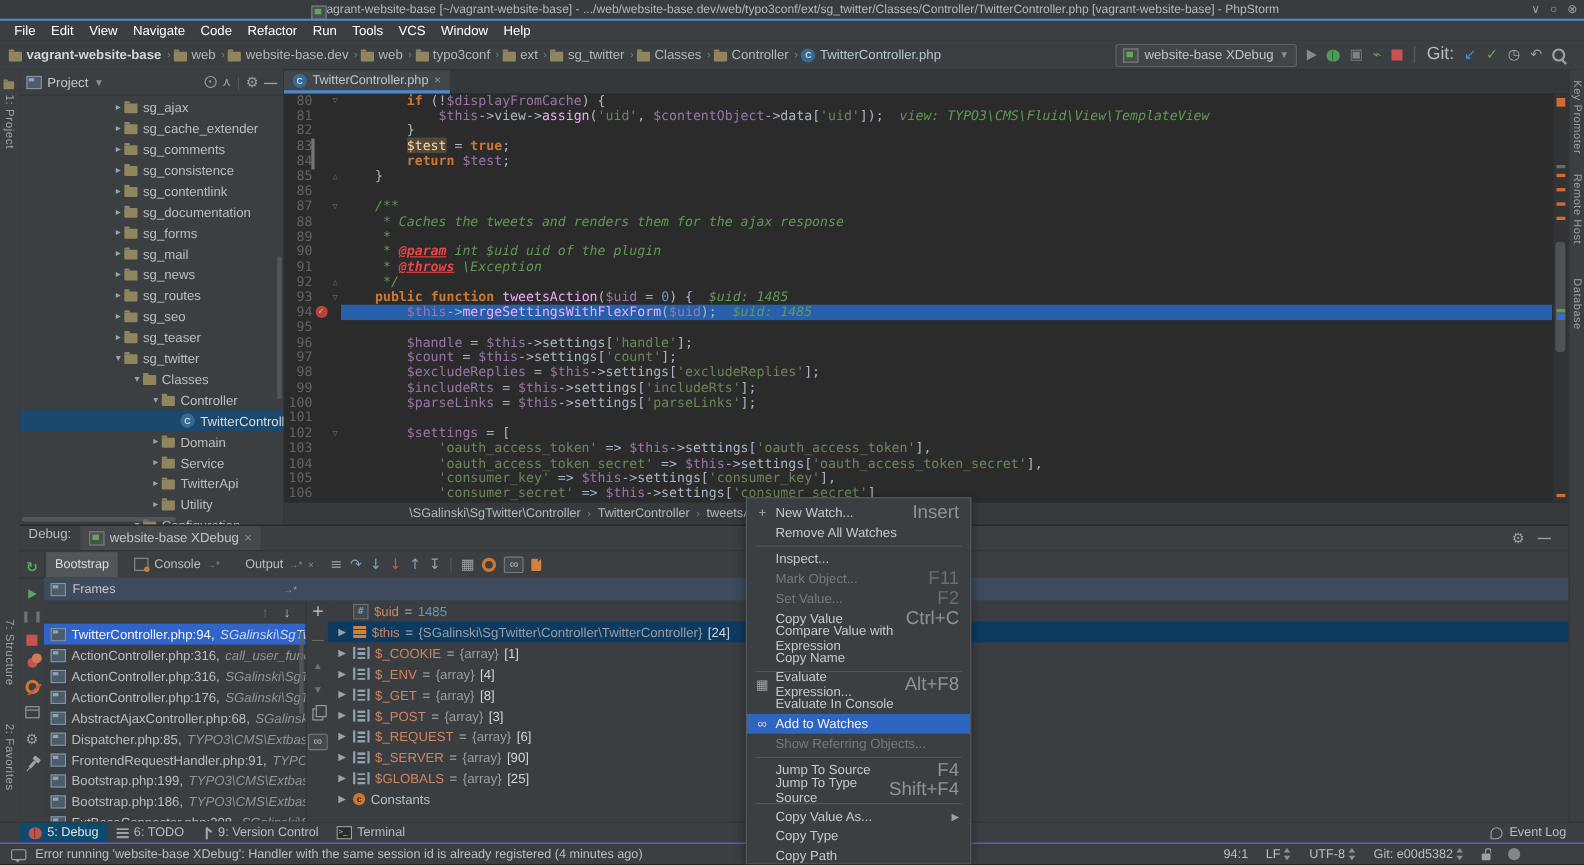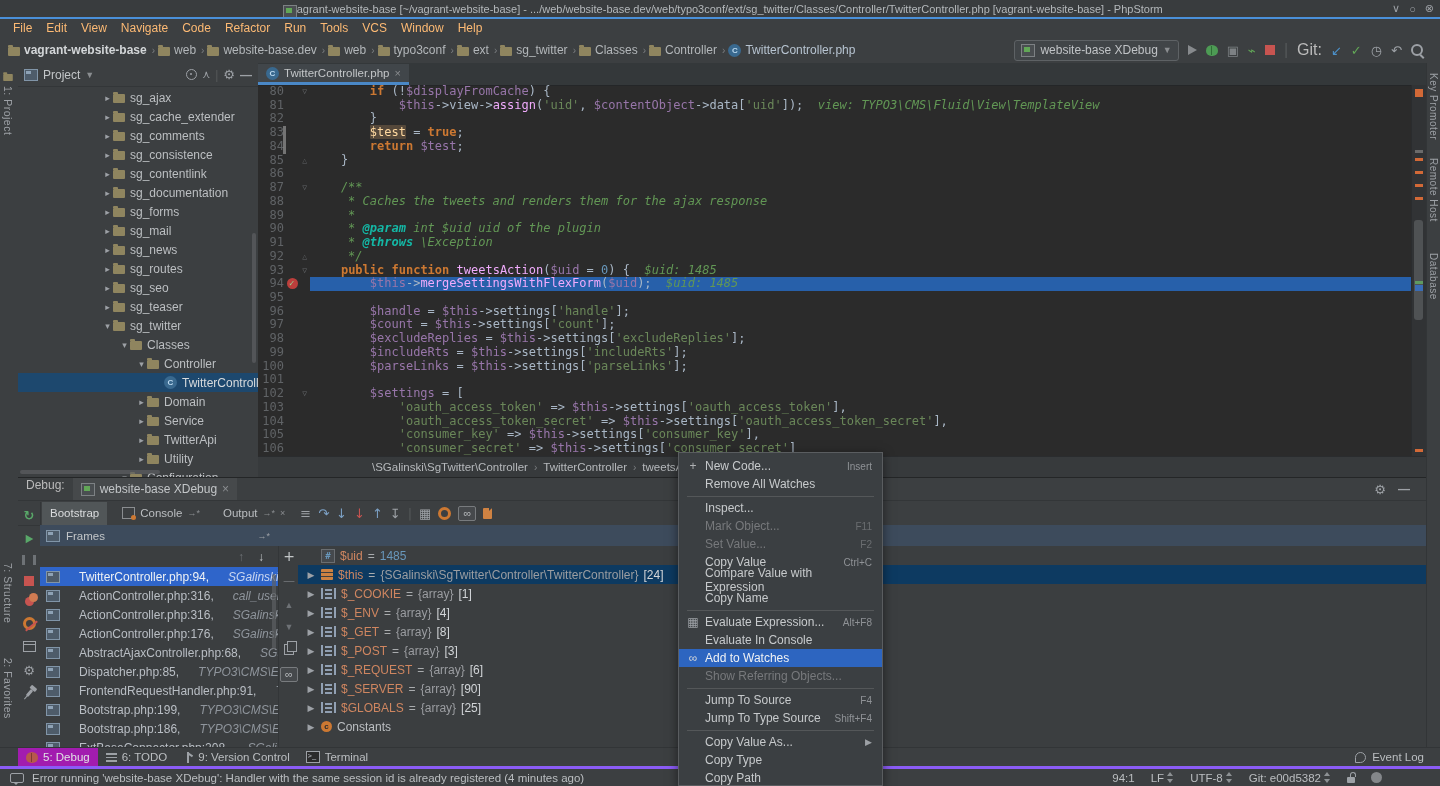--- a/index.html
+++ b/index.html
@@ -7,21 +7,21 @@
        font-family:"Liberation Sans","DejaVu Sans",sans-serif;color:#bbbbbb;
        -webkit-font-smoothing:antialiased;cursor:default;user-select:none}
   .abs{position:absolute}
   .ic{display:inline-block;vertical-align:middle;position:relative;flex:none}
 
   
   .titlebar{left:0;top:0;width:1440px;height:17px;background:#393c3e;display:flex;align-items:center;justify-content:center;font-size:11px;color:#b4b8bb}
   .winctl{position:absolute;right:6px;top:0;height:17px;display:flex;gap:9px;align-items:center;color:#9da1a6;font-size:11px}
   .accent{left:0;top:17px;width:1440px;height:2px;background:#4a90d9}
   .menubar{left:0;top:19px;width:1440px;height:18px;background:#3c3f41;display:flex;align-items:center;padding-left:6px;font-size:12px}
-  .menubar span{padding:0 7px;color:#fdba74}
+  .menubar span{padding:0 7px;color:#ffffff}
   .navbar{left:0;top:37px;width:1440px;height:26px;background:#3c3f41;border-bottom:1px solid #303233;display:flex;align-items:center}
   .crumbs{display:flex;align-items:center;padding-left:8px;font-size:12px;white-space:nowrap;overflow:hidden;flex:1}
   .crumb{display:flex;align-items:center;gap:4px;color:#b3b7ba;margin-right:2px}
   .crumb.bold{font-weight:bold;color:#d3d6d8}
   .crumb-sep{color:#7b7e81;margin:0 3px;font-size:10px}
   .crumb.file{color:#b7c4d1}
   .navtools{display:flex;align-items:center;gap:9px;padding-right:14px}
   .runcfg{display:flex;align-items:center;gap:5px;border:1px solid #5e6265;border-radius:3px;height:19px;padding:0 6px;font-size:12px;color:#c0c3c6;background:#414548}
 
   
@@ -116,21 +116,21 @@
   .cl{height:13.74px;display:flex;position:relative}
   .gut{width:52px;flex:none;position:relative;color:#606366}
   .gut .num{position:absolute;right:26px;top:0}
   .gut .fold{position:absolute;right:3px;top:0;font-size:8px;color:#606366}
   .gut .bp{position:absolute;right:12px;top:1px}
   .gut .vcsbar{position:absolute;right:24px;top:0;width:3px;height:100%;background:#9b9b9b;opacity:.65}
   .src{flex:1;position:relative;padding-left:2px}
   .cl.exec .src{background:#2760aa}
   .sg-p{color:#a9b7c6}.sg-k{color:#cc7832;font-weight:bold}.sg-v{color:#9876aa}
   .sg-f{color:#f0abfc}.sg-s{color:#6a8759}.sg-n{color:#6897bb}
-  .sg-c{color:#629755;font-style:italic}.sg-d{color:#14b8a6;font-style:italic;font-weight:bold;}
+  .sg-c{color:#629755;font-style:italic}.sg-d{color:#ef4444;font-style:italic;font-weight:bold;text-decoration:underline}
   .sg-h{color:#629755;font-style:italic}
   .sg-w{color:#ffd9a0;background:#55483a;border-radius:1px}
   .stripe{position:absolute;top:22px;right:0;width:14px;height:371px;background:#313335;border-left:1px solid #2a2c2e}
   .smark{position:absolute;left:3px;width:8px;height:3px}
   .ecrumbs{position:absolute;left:0;bottom:0;width:100%;height:21px;background:#373a3c;border-top:1px solid #2a2c2e;display:flex;align-items:center;font-size:11.5px;color:#b6b9bc;padding-left:114px;box-sizing:border-box;gap:6px}
   .ecrumbs .sep{color:#7b7e81;font-size:10px}
 
   
   .debug{left:18px;top:477px;width:1408px;height:270px;background:#3c3f41;border-top:1px solid #242627;overflow:hidden}
   .dbg-head{height:22px;display:flex;align-items:flex-start;font-size:12px;padding-left:8px;gap:8px}
@@ -141,48 +141,48 @@
   .dtab{display:flex;align-items:center;gap:5px;height:23px;padding:0 8px;color:#bbbec1}
   .dtab.sel{background:#515658;color:#dadcde}
   .dtab .aft{color:#8a8d90;font-size:9px}
   .vtools{position:absolute;left:0;top:24px;width:22px;bottom:0;border-right:1px solid #333638;display:flex;flex-direction:column;align-items:center;padding-top:6px;gap:11px}
   .panel-heads{position:absolute;left:22px;top:47px;right:0;height:21px;background:#3d4b5c;display:flex;font-size:11.5px;color:#c3c6c8}
   .ph-frames{width:238px;display:flex;align-items:center;gap:6px;padding-left:6px;box-sizing:border-box}
   .ph-vars{flex:1;display:flex;align-items:center;gap:6px;padding-left:6px;border-left:1px solid #333638;box-sizing:border-box}
   .ph-aft{margin-left:auto;margin-right:8px;color:#9da1a6;font-size:9px}
   .frames{position:absolute;left:22px;top:68px;width:238px;bottom:0;background:#3b3e40;overflow:hidden;font-size:12px}
   .fr-tools{height:21px;display:flex;justify-content:flex-end;align-items:center;gap:14px;padding-right:14px;color:#9da1a6}
-  .fr-row{height:19px;display:flex;align-items:center;gap:19px;padding-left:6px;white-space:nowrap;overflow:hidden;color:#b9bec4}
+  .fr-row{height:19px;display:flex;align-items:center;gap:5px;padding-left:6px;white-space:nowrap;overflow:hidden;color:#b9bec4}
   .fr-row em{font-style:italic;color:#8f959c}
   .fr-row.sel{background:#2f65ca;color:#eef1f4}
   .fr-row.sel em{color:#c9d6f0}
   .watchstrip{position:absolute;left:260px;top:68px;width:20px;bottom:0;background:#3b3e40;border-left:1px solid #333638;border-right:1px solid #333638;display:flex;flex-direction:column;align-items:center;padding-top:4px;gap:12px}
   .vars{position:absolute;left:280px;top:68px;right:0;bottom:0;background:#3b3e40;overflow:hidden;font-size:12px}
   .var-row{height:19px;display:flex;align-items:center;gap:5px;padding-left:8px;white-space:nowrap;overflow:hidden}
   .var-row.sel{background:#0d3a61}
   .var-row .arr{width:10px;color:#9da1a6;font-size:9px;text-align:center}
   .var-name{color:#cf8660}.var-eq{color:#a9acae}.var-val{color:#9b9da1}.var-count{color:#d2d5d8}.var-num{color:#6897bb}
   .var-plain{color:#bcbfc2}
 
   
   .ctxmenu{left:678px;top:452px;width:205px;height:334px;background:#3b3f42;border:1px solid #5a5d60;box-shadow:0 3px 10px rgba(0,0,0,.5);z-index:50;padding-top:4px;box-sizing:border-box;font-size:12px;overflow:hidden}
   .mi{height:18px;display:flex;align-items:center;padding:0 10px 0 6px;color:#c7cacc;gap:4px}
   .mi .mico{width:16px;flex:none;display:flex;justify-content:center}
-  .mi .msc{margin-left:auto;color:#8f9296;font-size:10px}
+  .mi .msc{margin-left:auto;color:#8f9296;font-size:17px}
   .mi.dis{color:#77797c}.mi.dis .msc{color:#6a6d70}
   .mi.sel{background:#2d65c0;color:#f0f2f4}
   .msep{height:1px;background:#545759;margin:2.5px 8px}
   .mi .sub{margin-left:auto;color:#9da1a6;font-size:9px}
 
   
   .bottombar{left:0;top:747px;width:1440px;height:19px;background:#3c3f41;border-top:1px solid #323537;display:flex;align-items:center;font-size:11.5px;padding-left:18px;box-sizing:border-box}
   .bb-item{display:flex;align-items:center;gap:5px;height:19px;padding:0 8px;color:#bbbec1}
-  .bb-item.active{background:#a21caf;color:#e0e2e4}
+  .bb-item.active{background:#0c4a6e;color:#e0e2e4}
   .bb-right{margin-left:auto;display:flex;align-items:center;gap:6px;padding-right:16px;color:#bbbec1}
-  .statusbar{left:0;top:766px;width:1440px;height:20px;background:#3c3f41;border-top:3px solid #8b5cf6;display:flex;align-items:center;font-size:11.5px;color:#bbbec1;padding:0 10px;box-sizing:border-box;gap:8px}
+  .statusbar{left:0;top:766px;width:1440px;height:20px;background:#3c3f41;border-top:1px solid #8b5cf6;display:flex;align-items:center;font-size:11.5px;color:#bbbec1;padding:0 10px;box-sizing:border-box;gap:8px}
   .st-right{margin-left:auto;display:flex;align-items:center;gap:16px;padding-right:48px}
   .st-seg{display:flex;align-items:center}
 </style>
 </head>
 <body>
 
 <div id="app">
 
   <div class="abs titlebar">
     <span class="ic ic-rc abs" style="left:6px;top:3px"></span>
@@ -705,21 +705,21 @@
           <span class="updn"></span>
         </span>
       <span class="ic ic-lock"></span>
       <span class="ic ic-face"></span>
     </span>
   </div>
 
   <div class="abs ctxmenu" id="ctxmenu">
       <div class="mi">
         <span class="mico" style="color: rgb(175, 177, 179);">+</span>
-        <span>New Code...</span>
+        <span>New Watch...</span>
         <span class="msc">Insert</span>
       </div>
       <div class="mi">
         <span class="mico"></span>
         <span>Remove All Watches</span>
       </div>
       <div class="msep"></div>
       <div class="mi">
         <span class="mico"></span>
         <span>Inspect...</span>

